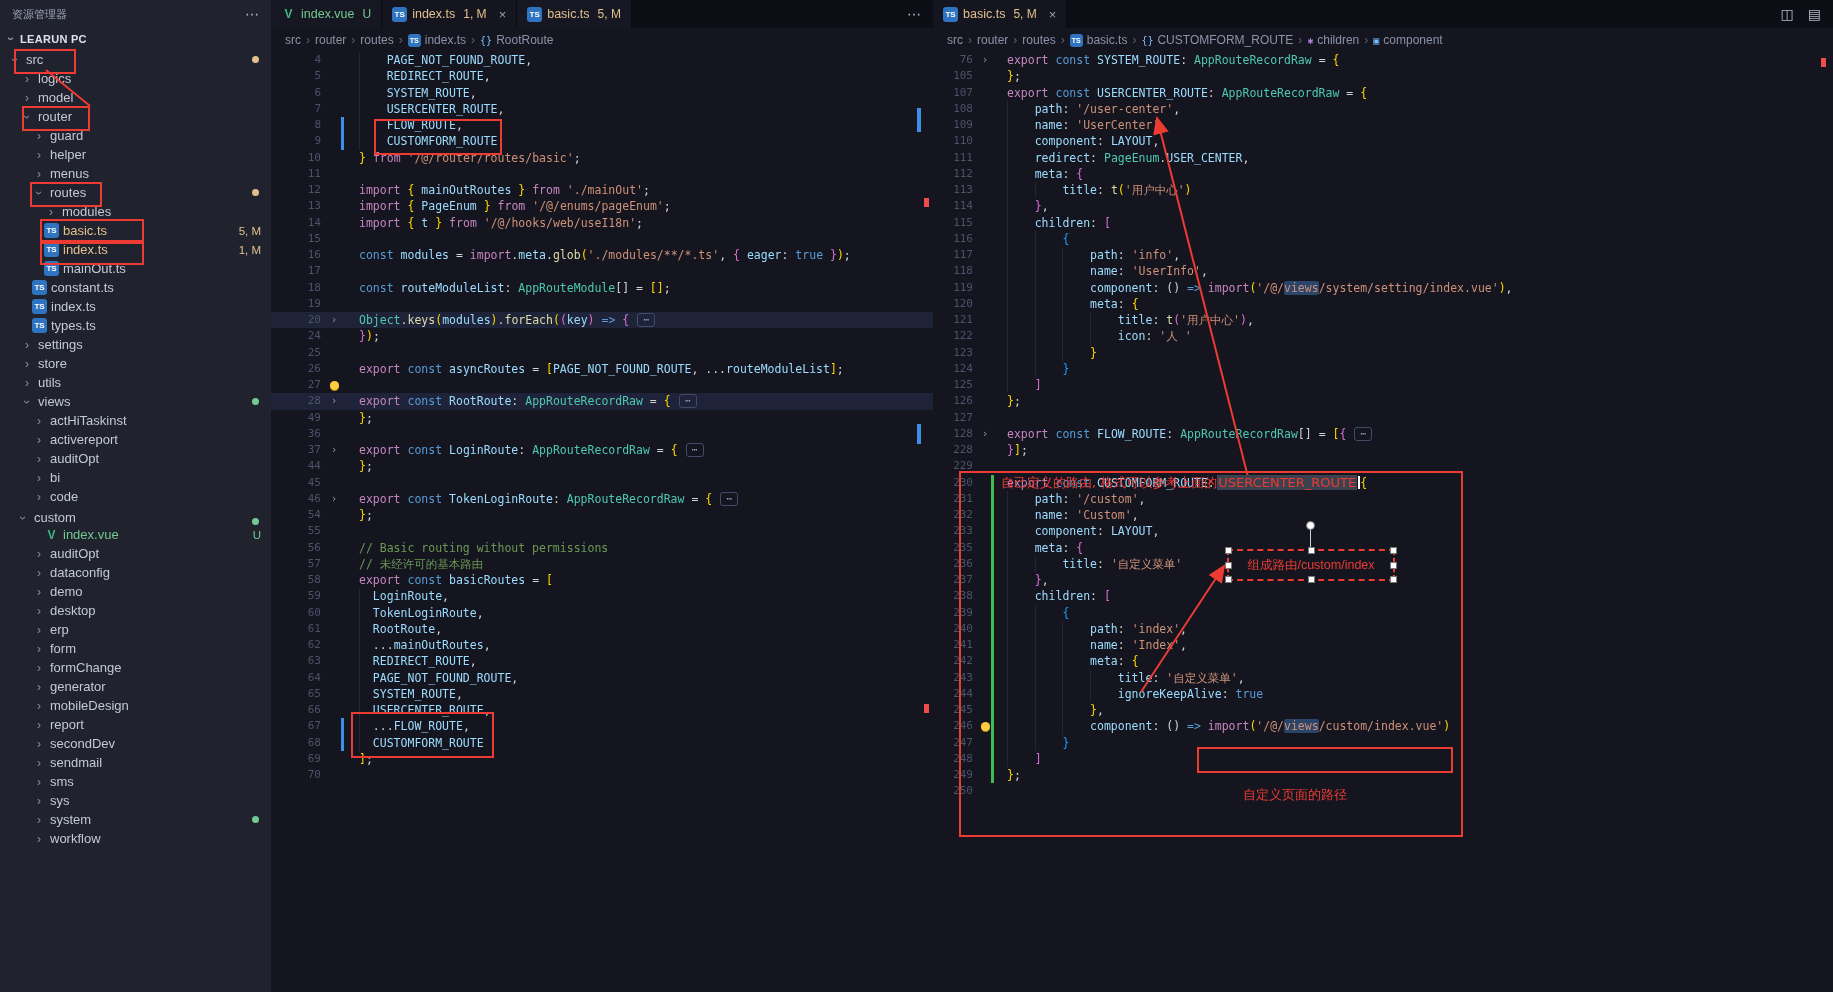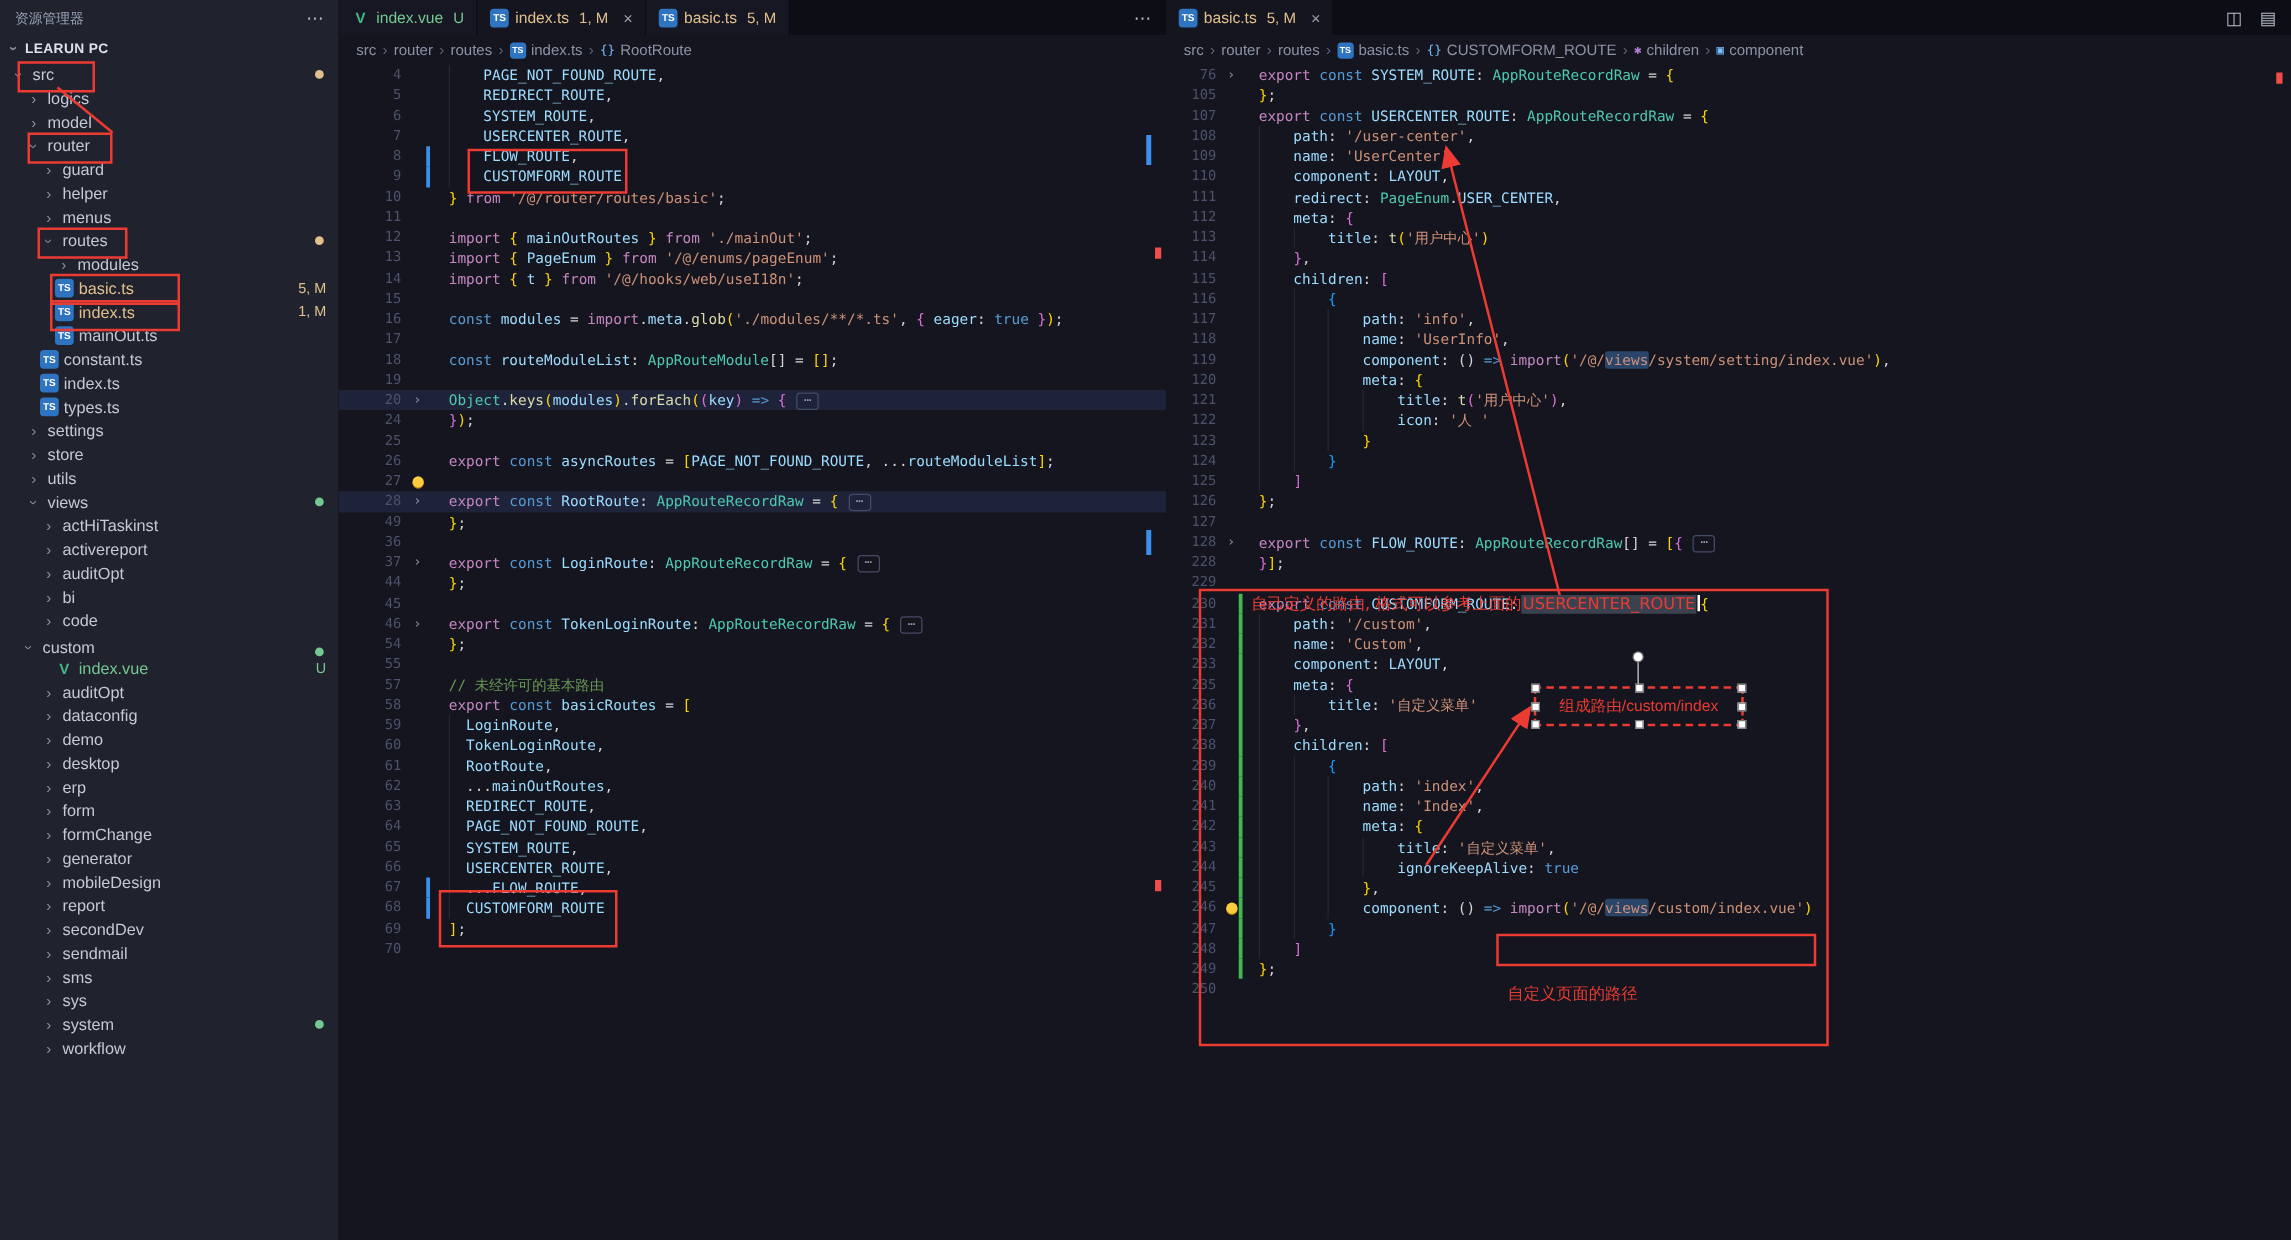--- a/index.html
+++ b/index.html
@@ -346,20 +346,21 @@
         <div class="cl"><span class="ln">27</span><span class="fc"><span class="bulb"></span></span><span class="gc"></span><span class="code"></span></div>
         <div class="cl hl"><span class="ln">28</span><span class="fc"><span class="fchev">›</span></span><span class="gc"></span><span class="code"><span class="tk-k">export</span><span class="tk-p"> </span><span class="tk-b">const</span><span class="tk-p"> </span><span class="tk-v">RootRoute</span><span class="tk-p">: </span><span class="tk-t">AppRouteRecordRaw</span><span class="tk-p"> = </span><span class="tk-B1">{</span><span class="pill">⋯</span></span></div>
         <div class="cl"><span class="ln">49</span><span class="fc"></span><span class="gc"></span><span class="code"><span class="tk-B1">}</span><span class="tk-p">;</span></span></div>
         <div class="cl"><span class="ln">36</span><span class="fc"></span><span class="gc"></span><span class="code"></span></div>
         <div class="cl"><span class="ln">37</span><span class="fc"><span class="fchev">›</span></span><span class="gc"></span><span class="code"><span class="tk-k">export</span><span class="tk-p"> </span><span class="tk-b">const</span><span class="tk-p"> </span><span class="tk-v">LoginRoute</span><span class="tk-p">: </span><span class="tk-t">AppRouteRecordRaw</span><span class="tk-p"> = </span><span class="tk-B1">{</span><span class="pill">⋯</span></span></div>
         <div class="cl"><span class="ln">44</span><span class="fc"></span><span class="gc"></span><span class="code"><span class="tk-B1">}</span><span class="tk-p">;</span></span></div>
         <div class="cl"><span class="ln">45</span><span class="fc"></span><span class="gc"></span><span class="code"></span></div>
         <div class="cl"><span class="ln">46</span><span class="fc"><span class="fchev">›</span></span><span class="gc"></span><span class="code"><span class="tk-k">export</span><span class="tk-p"> </span><span class="tk-b">const</span><span class="tk-p"> </span><span class="tk-v">TokenLoginRoute</span><span class="tk-p">: </span><span class="tk-t">AppRouteRecordRaw</span><span class="tk-p"> = </span><span class="tk-B1">{</span><span class="pill">⋯</span></span></div>
         <div class="cl"><span class="ln">54</span><span class="fc"></span><span class="gc"></span><span class="code"><span class="tk-B1">}</span><span class="tk-p">;</span></span></div>
         <div class="cl"><span class="ln">55</span><span class="fc"></span><span class="gc"></span><span class="code"></span></div>
+        <div class="cl"><span class="ln">56</span><span class="fc"></span><span class="gc"></span><span class="code"><span class="tk-c">// Basic routing without permissions</span></span></div>
         <div class="cl"><span class="ln">57</span><span class="fc"></span><span class="gc"></span><span class="code"><span class="tk-c">// 未经许可的基本路由</span></span></div>
         <div class="cl"><span class="ln">58</span><span class="fc"></span><span class="gc"></span><span class="code"><span class="tk-k">export</span><span class="tk-p"> </span><span class="tk-b">const</span><span class="tk-p"> </span><span class="tk-v">basicRoutes</span><span class="tk-p"> = </span><span class="tk-B1">[</span></span></div>
         <div class="cl"><span class="ln">59</span><span class="fc"></span><span class="gc"></span><span class="code"><i class="guide" style="left: calc(0ch + 12px);"></i><span class="tk-v">  LoginRoute</span><span class="tk-p">,</span></span></div>
         <div class="cl"><span class="ln">60</span><span class="fc"></span><span class="gc"></span><span class="code"><i class="guide" style="left: calc(0ch + 12px);"></i><span class="tk-v">  TokenLoginRoute</span><span class="tk-p">,</span></span></div>
         <div class="cl"><span class="ln">61</span><span class="fc"></span><span class="gc"></span><span class="code"><i class="guide" style="left: calc(0ch + 12px);"></i><span class="tk-v">  RootRoute</span><span class="tk-p">,</span></span></div>
         <div class="cl"><span class="ln">62</span><span class="fc"></span><span class="gc"></span><span class="code"><i class="guide" style="left: calc(0ch + 12px);"></i><span class="tk-p">  ...</span><span class="tk-v">mainOutRoutes</span><span class="tk-p">,</span></span></div>
         <div class="cl"><span class="ln">63</span><span class="fc"></span><span class="gc"></span><span class="code"><i class="guide" style="left: calc(0ch + 12px);"></i><span class="tk-v">  REDIRECT_ROUTE</span><span class="tk-p">,</span></span></div>
         <div class="cl"><span class="ln">64</span><span class="fc"></span><span class="gc"></span><span class="code"><i class="guide" style="left: calc(0ch + 12px);"></i><span class="tk-v">  PAGE_NOT_FOUND_ROUTE</span><span class="tk-p">,</span></span></div>
         <div class="cl"><span class="ln">65</span><span class="fc"></span><span class="gc"></span><span class="code"><i class="guide" style="left: calc(0ch + 12px);"></i><span class="tk-v">  SYSTEM_ROUTE</span><span class="tk-p">,</span></span></div>
         <div class="cl"><span class="ln">66</span><span class="fc"></span><span class="gc"></span><span class="code"><i class="guide" style="left: calc(0ch + 12px);"></i><span class="tk-v">  USERCENTER_ROUTE</span><span class="tk-p">,</span></span></div>
@@ -502,17 +503,17 @@
       <span class="handle" style="left:-4px;top:11px"></span>
       <span class="handle" style="left:161px;top:11px"></span>
       <span class="handle" style="left:-4px;top:25px"></span>
       <span class="handle" style="left:79px;top:25px"></span>
       <span class="handle" style="left:161px;top:25px"></span>
     </div>
 
     <div class="note" style="left:1001px;top:474px">
       <span>自己定义的路由, 格式可以参考上面的</span><span class="hlw">USERCENTER_ROUTE</span><span class="caret"></span>
     </div>
-    <div class="note" style="left:1206px;top:786px">
+    <div class="note" style="left:1243px;top:786px">
       <span>自定义页面的路径</span>
     </div>
   </div>
 </div>
 
 </body></html>

